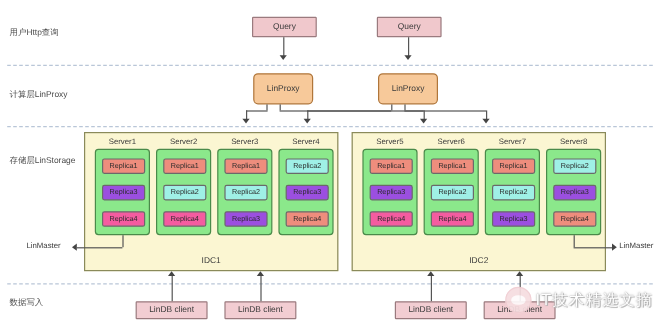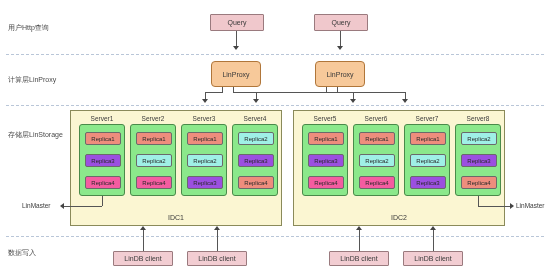--- a/index.html
+++ b/index.html
@@ -255,14 +255,18 @@
 
   <div class="vline" style="left:143px;top:230px;height:21px;"></div>
   <div class="arrow-up" style="left:140px;top:226px;"></div>
   <div class="vline" style="left:217px;top:230px;height:21px;"></div>
   <div class="arrow-up" style="left:214px;top:226px;"></div>
   <div class="vline" style="left:359px;top:230px;height:21px;"></div>
   <div class="arrow-up" style="left:356px;top:226px;"></div>
   <div class="vline" style="left:433px;top:230px;height:21px;"></div>
   <div class="arrow-up" style="left:430px;top:226px;"></div>
 
+  <div id="watermark">
+    <div class="wm-logo"></div>
+    <div class="wm-text">IT技术精选文摘</div>
+  </div>
 
 </div>
 
 </body></html>

